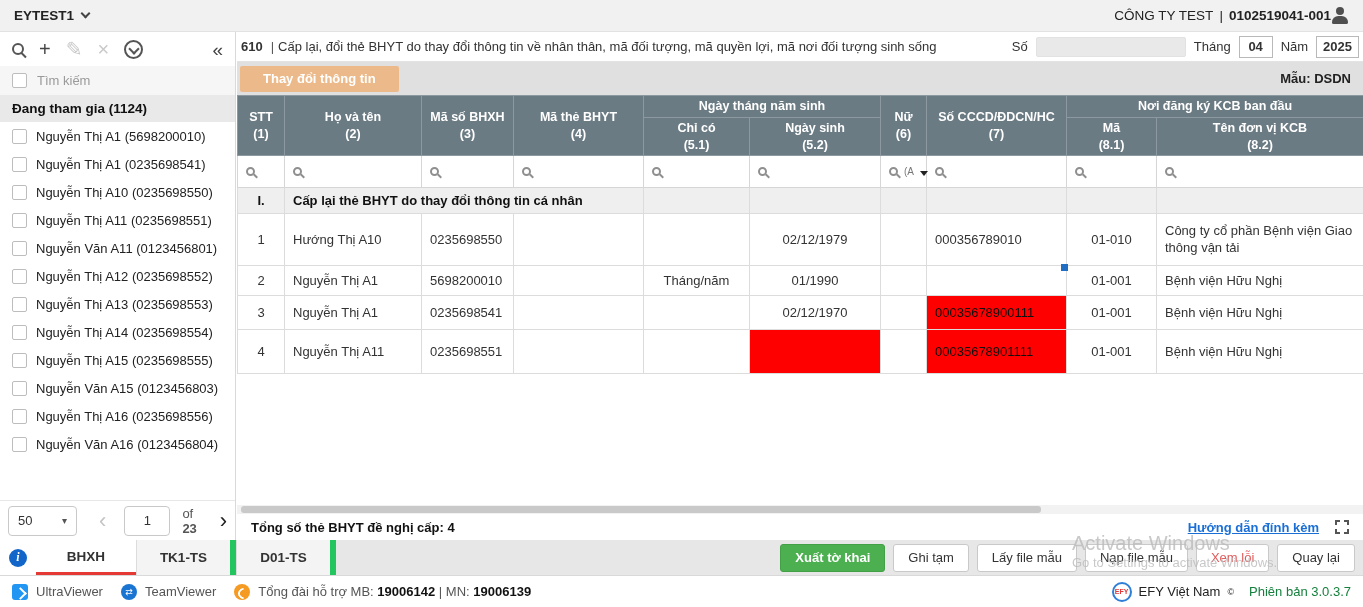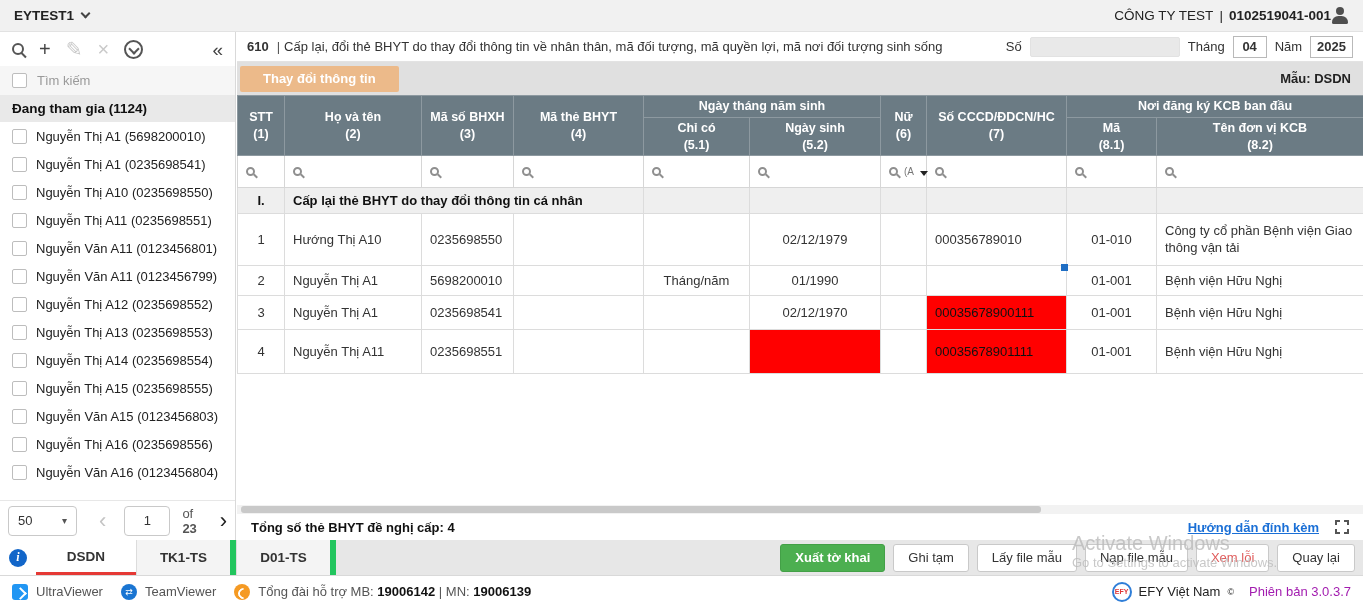--- a/index.html
+++ b/index.html
@@ -38,21 +38,21 @@
   .side-pagination{height:40px;display:flex;align-items:center;padding:0 8px;border-top:1px solid #e7e7e7}
   .pg-size{width:72px;height:30px;border:1px solid #c9c9c9;border-radius:4px;display:flex;align-items:center;justify-content:space-between;padding:0 9px;color:#333;background:#fff}
   .pg-size .car{font-size:10px;color:#555}
   .pg-prev{color:#c4c4c4;font-size:22px;margin-left:22px;line-height:1}
   .pg-input{width:46px;height:30px;border:1px solid #c9c9c9;border-radius:4px;text-align:center;margin-left:18px;font-size:13px;color:#333;outline:none}
   .pg-of{color:#555;margin-left:12px}
   .pg-next{color:#222;font-size:22px;margin-left:10px;line-height:1}
 
   
   .main{position:absolute;left:237px;top:32px;width:1126px;height:508px;background:#fff}
-  .main-title{height:30px;display:flex;align-items:center;padding:0 10px;border-bottom:1px solid #e3e3e3;white-space:nowrap}
+  .main-title{height:30px;display:flex;align-items:center;padding:0 4px;border-bottom:1px solid #e3e3e3;white-space:nowrap}
   .main-title .code{font-weight:bold;margin-right:4px}
   .main-title .sep{margin:0 4px;color:#555}
   .title-controls{margin-left:auto;display:flex;align-items:center;gap:8px}
   .so-input{width:150px;height:20px;background:#e9e9e9;border:1px solid #e2e2e2;border-radius:2px;outline:none}
   .mybox{border:1px solid #b9b9b9;height:22px;min-width:34px;display:flex;align-items:center;justify-content:center;font-weight:bold;background:#fff;padding:0 6px;font-size:13px}
   .main-sub{height:33px;background:#e0e0e0;display:flex;align-items:center;padding:0 12px 0 3px}
   .change-btn{background:#ecba8a;color:#fff;font-weight:bold;border:none;border-radius:2px;height:26px;padding:0 23px;font-size:13px}
   .template-label{margin-left:auto;font-weight:bold;color:#222}
 
   
@@ -107,21 +107,21 @@
   .ic-ultra::after{content:"";position:absolute;left:4px;top:5px;width:7px;height:7px;border-top:2px solid #fff;border-right:2px solid #fff;transform:rotate(45deg)}
   .ic-tv{width:16px;height:16px;background:#1a75d2;border-radius:50%;color:#fff;font-size:9px;display:flex;align-items:center;justify-content:center}
   .ic-phone{width:16px;height:16px;background:#f59a23;border-radius:50%;position:relative}
   .ic-phone::after{content:"";position:absolute;left:4px;top:4px;width:7px;height:7px;border:2px solid #fff;border-radius:50%;border-top-color:transparent;border-right-color:transparent;transform:rotate(45deg)}
   .sb-label{margin-right:10px;color:#555}
   .hotline b{color:#111}
   .sb-right{margin-left:auto;display:flex;align-items:center;gap:7px}
   .efy{width:20px;height:20px;border-radius:50%;border:2px solid #2f7ed8;color:#e03a3a;font-size:7px;font-weight:bold;display:flex;align-items:center;justify-content:center}
   .brandname{color:#222}
   .copy{font-size:9px;vertical-align:top;color:#222}
-  .version{color:#a21caf;margin-left:8px}
+  .version{color:#15803d;margin-left:8px}
 
   
   .watermark{position:absolute;left:1072px;top:531px;z-index:60;color:#bcbcbc;opacity:.82;pointer-events:none;line-height:1.2}
   .w1{font-size:20px}
   .w2{font-size:13px}
 </style>
 </head>
 <body>
 
 <div class="app">
@@ -168,24 +168,20 @@
           <span class="cb"></span>
           <span>Nguyễn Thị A10 (0235698550)</span>
         </div>
       <div class="side-item">
           <span class="cb"></span>
           <span>Nguyễn Thị A11 (0235698551)</span>
         </div>
       <div class="side-item">
           <span class="cb"></span>
           <span>Nguyễn Văn A11 (0123456801)</span>
-        </div>
-      <div class="side-item">
-          <span class="cb"></span>
-          <span>Nguyễn Văn A11 (0123456799)</span>
         </div>
       <div class="side-item">
           <span class="cb"></span>
           <span>Nguyễn Thị A12 (0235698552)</span>
         </div>
       <div class="side-item">
           <span class="cb"></span>
           <span>Nguyễn Thị A13 (0235698553)</span>
         </div>
       <div class="side-item">
@@ -438,21 +434,21 @@
     </div>
   </div>
 
   <div class="fill-handle"></div>
 
   <div class="tabsrow">
     <div class="tabs-left">
       <span class="info-wrap">
           <span class="info-ic">i</span>
         </span>
-      <span class="tab active">DSDN</span>
+      <span class="tab active">BHXH</span>
       <span class="tab idle">TK1-TS</span>
       <span class="tab idle">D01-TS</span>
     </div>
     <div class="actions">
       <button class="btn btn-green">Xuất tờ khai</button>
       <button class="btn">Ghi tạm</button>
       <button class="btn">Lấy file mẫu</button>
       <button class="btn">Nạp file mẫu</button>
       <button class="btn btn-red">Xem lỗi</button>
       <button class="btn">Quay lại</button>

